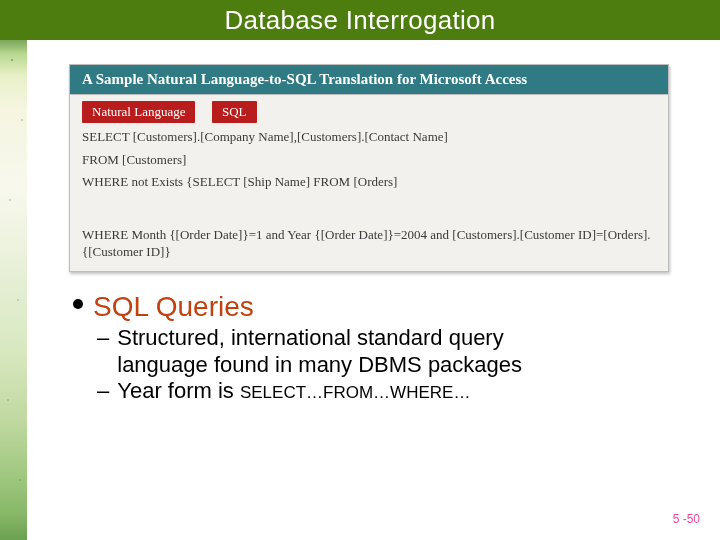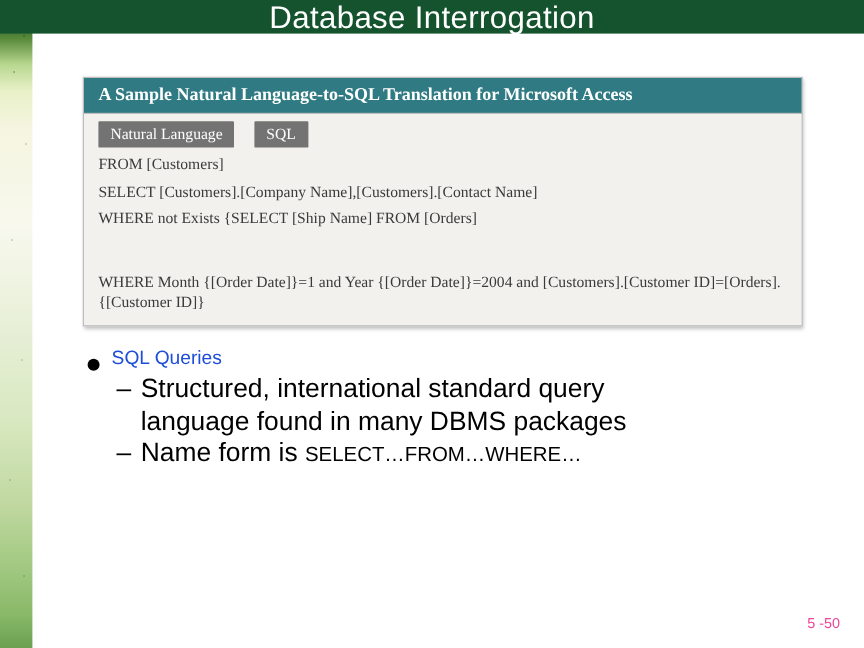--- a/index.html
+++ b/index.html
@@ -32,22 +32,22 @@
       radial-gradient(circle 2px at 10px 60px, rgba(30,60,30,0.3) 40%, transparent 50%),
       radial-gradient(circle 2px at 20px 120px, rgba(30,70,30,0.2) 40%, transparent 50%),
       radial-gradient(circle 2px at 8px 200px, rgba(40,80,40,0.2) 40%, transparent 50%),
       radial-gradient(circle 2px at 16px 300px, rgba(50,90,50,0.2) 40%, transparent 50%),
       radial-gradient(circle 2px at 6px 400px, rgba(50,100,50,0.25) 40%, transparent 50%),
       radial-gradient(circle 2px at 18px 480px, rgba(60,110,60,0.25) 40%, transparent 50%);
   }
   .header-bar {
     position: absolute;
     left: 0; top: 0;
-    width: 720px; height: 28px;
-    background: #14532d;
+    width: 720px; height: 40px;
+    background: #4d7c0f;
     z-index: 2;
     display: flex;
     align-items: center;
     justify-content: center;
   }
   .header-bar .title {
     color: #fff;
     font-size: 26px;
     font-weight: 400;
     letter-spacing: 0.3px;
@@ -70,21 +70,21 @@
     background: #2f7a83;
     color: #fff;
     font-family: Georgia, 'Times New Roman', serif;
     font-weight: bold;
     font-size: 15px;
     padding: 6px 12px;
     border-bottom: 1px solid #bdbdbd;
   }
   .badge {
     display: inline-block;
-    background: #737373;
+    background: #b91c1c;
     color: #fff;
     font-family: Georgia, 'Times New Roman', serif;
     font-size: 13px;
     padding: 3px 10px 3px 10px;
     margin: 6px 0 2px 12px;
     border-radius: 1px;
   }
   .nl-q {
     font-family: Georgia, 'Times New Roman', serif;
     font-variant: small-caps;
@@ -113,22 +113,22 @@
     margin-bottom: 2px;
   }
   .bullet-dot {
     width: 10px; height: 10px;
     background: #000;
     border-radius: 50%;
     margin-top: 9px;
     flex-shrink: 0;
   }
   .bullet-head {
-    font-size: 16px;
-    color: #1d4ed8;
+    font-size: 28px;
+    color: #c2410c;
     line-height: 1.18;
   }
   .sub-row {
     display: flex;
     align-items: flex-start;
     gap: 8px;
     padding-left: 24px;
     font-size: 22px;
     color: #000;
     line-height: 1.22;
@@ -155,38 +155,38 @@
 </div>
 
 <div class="content">
 
   <div class="figure-box">
     <div class="figure-header">A Sample Natural Language-to-SQL Translation for Microsoft Access</div>
 
     <span class="badge">Natural Language</span>
 
     <span class="badge">SQL</span>
+    <div class="sql-line">SELECT [Customers].[Company Name],[Customers].[Contact Name]</div>
     <div class="sql-line">FROM [Customers]</div>
-    <div class="sql-line">SELECT [Customers].[Company Name],[Customers].[Contact Name]</div>
     <div class="sql-line">WHERE not Exists {SELECT [Ship Name] FROM [Orders]</div>
     <div class="sql-line sql-last">WHERE Month {[Order Date]}=1 and Year {[Order Date]}=2004 and [Customers].[Customer ID]=[Orders].{[Customer ID]}</div>
   </div>
 
   <div class="bullet-block">
     <div class="bullet-row">
       <div class="bullet-dot"></div>
       <div class="bullet-head">SQL Queries</div>
     </div>
     <div class="sub-row">
       <div class="dash">–</div>
       <div class="sub-text">Structured, international standard query language found in many DBMS packages</div>
     </div>
     <div class="sub-row">
       <div class="dash">–</div>
       <div class="sub-text">
-        <span>Name form is </span><span class="sc">SELECT…FROM…WHERE…</span>
+        <span>Year form is </span><span class="sc">SELECT…FROM…WHERE…</span>
       </div>
     </div>
   </div>
 
 </div>
 
 <div class="page-num">5 -50</div>
 
 </body></html>

